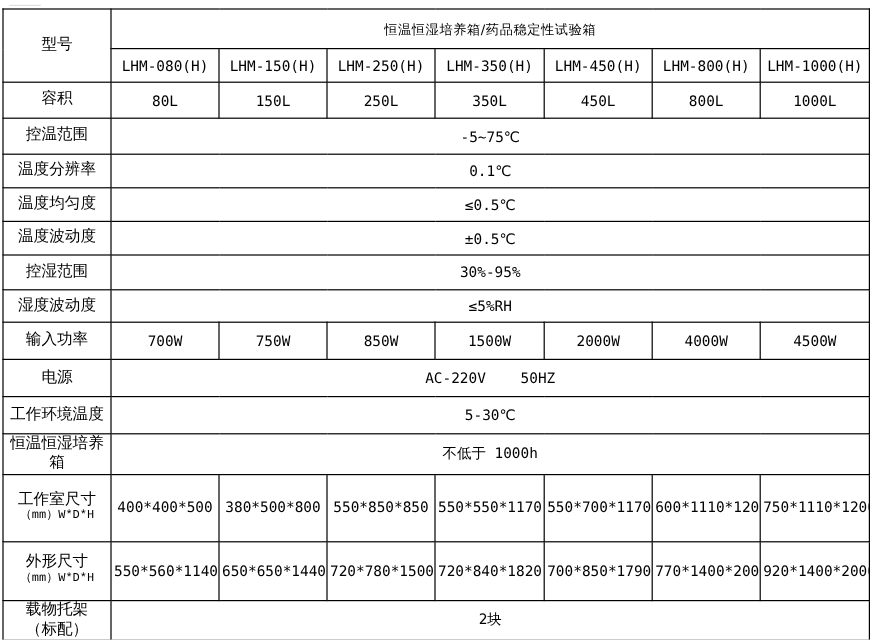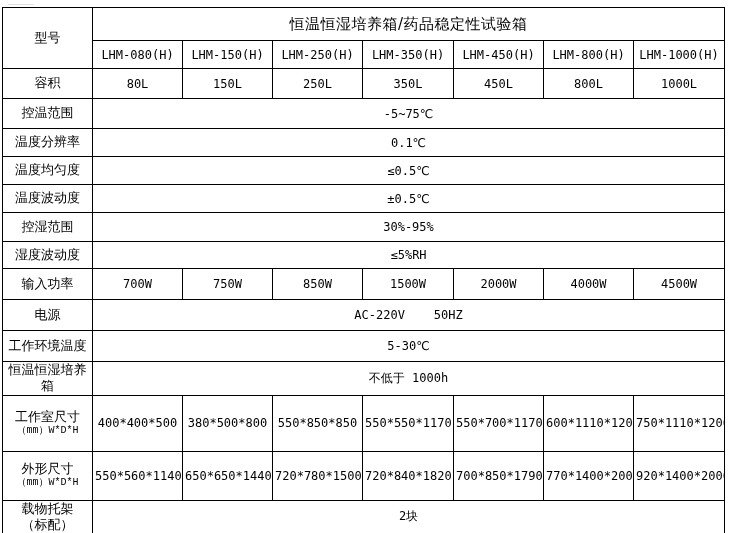--- a/index.html
+++ b/index.html
@@ -23,21 +23,21 @@
     table-layout: fixed;
   }
   td {
     border: 1px solid #000;
     text-align: center;
     vertical-align: middle;
     padding: 0 2px;
     overflow: hidden;
   }
   .title {
-    font-size: 15px;
+    font-size: 11px;
     letter-spacing: 0.5px;
   }
   .lbl {
     font-size: 13px;
     line-height: 1.25;
   }
   .lbl .sub {
     font-size: 10px;
     font-family: Liberation Mono, monospace;
   }

